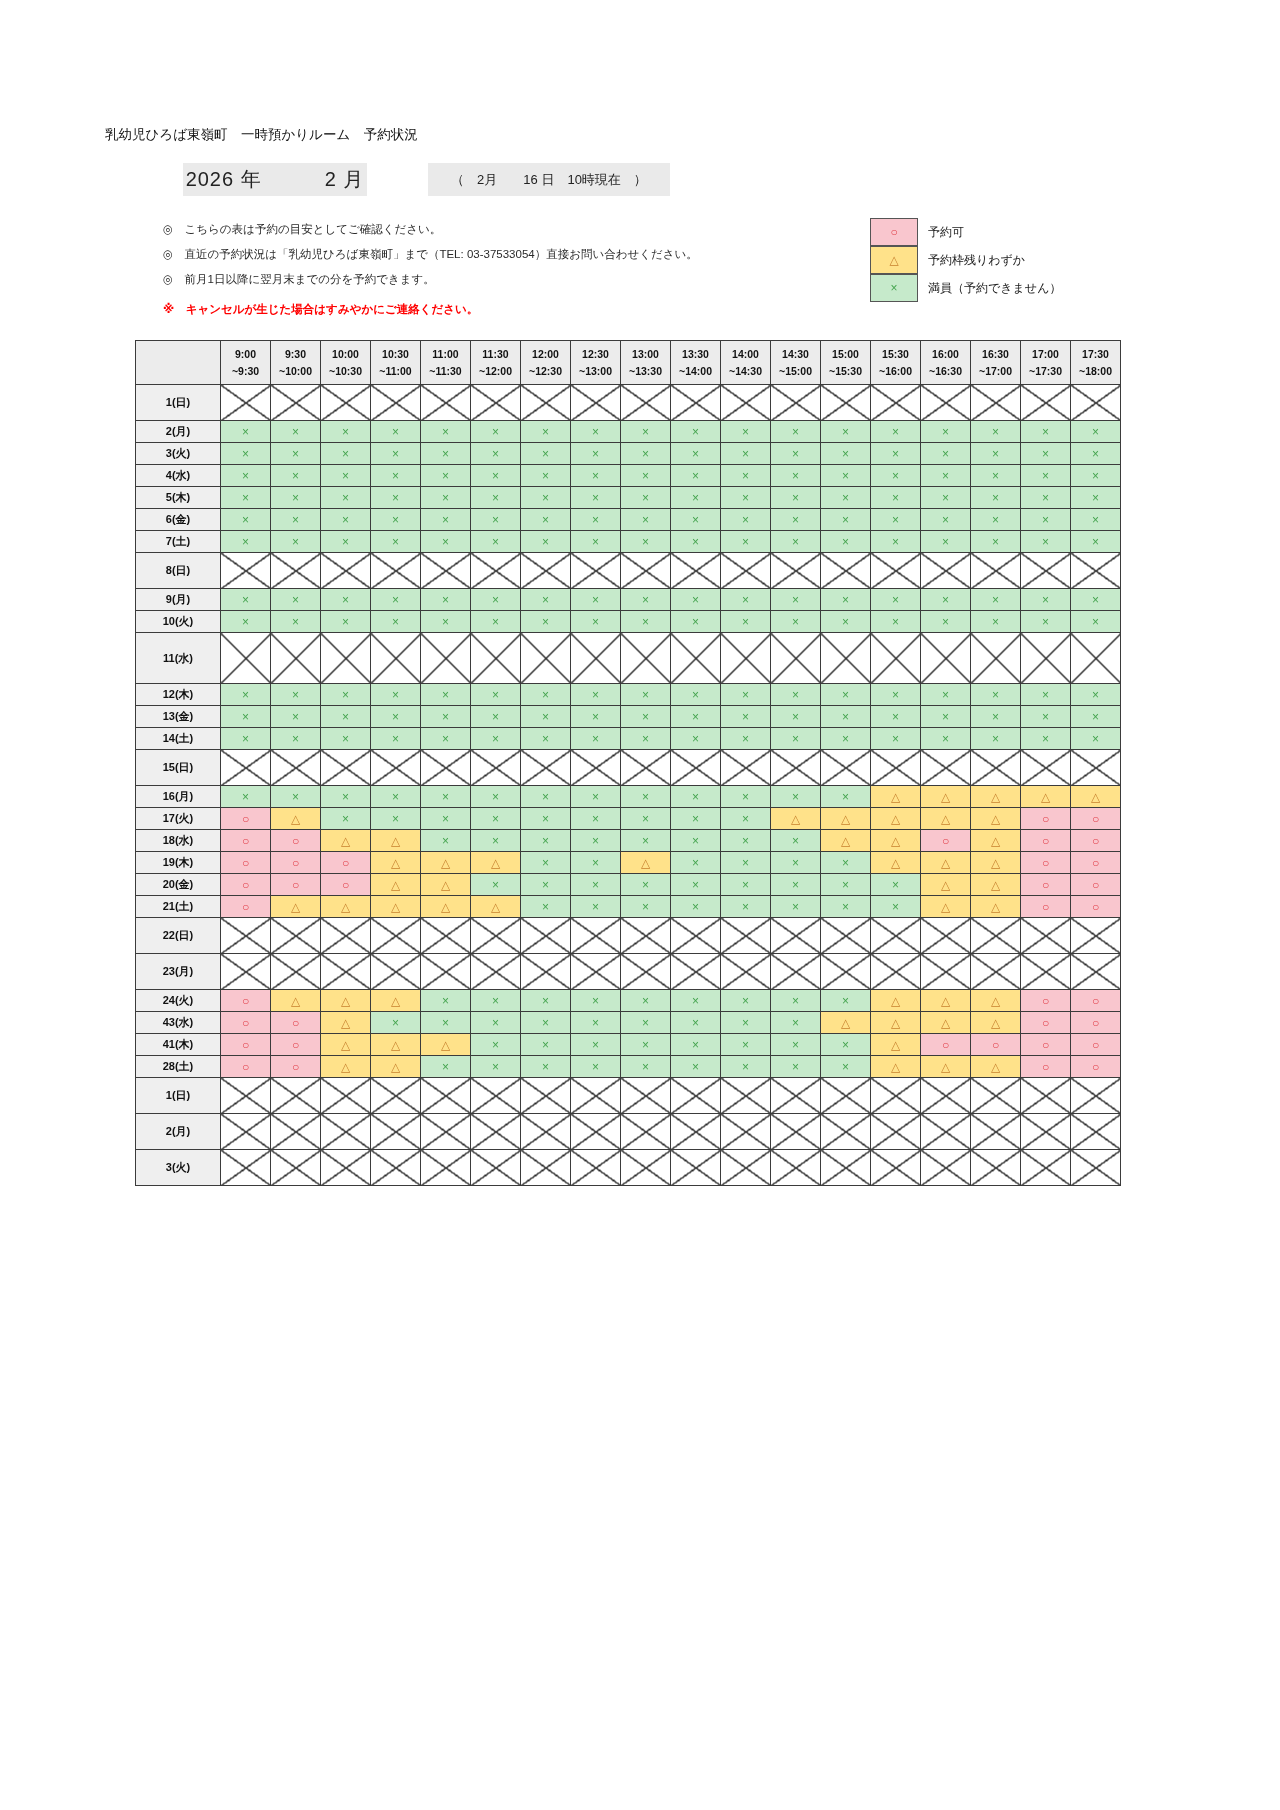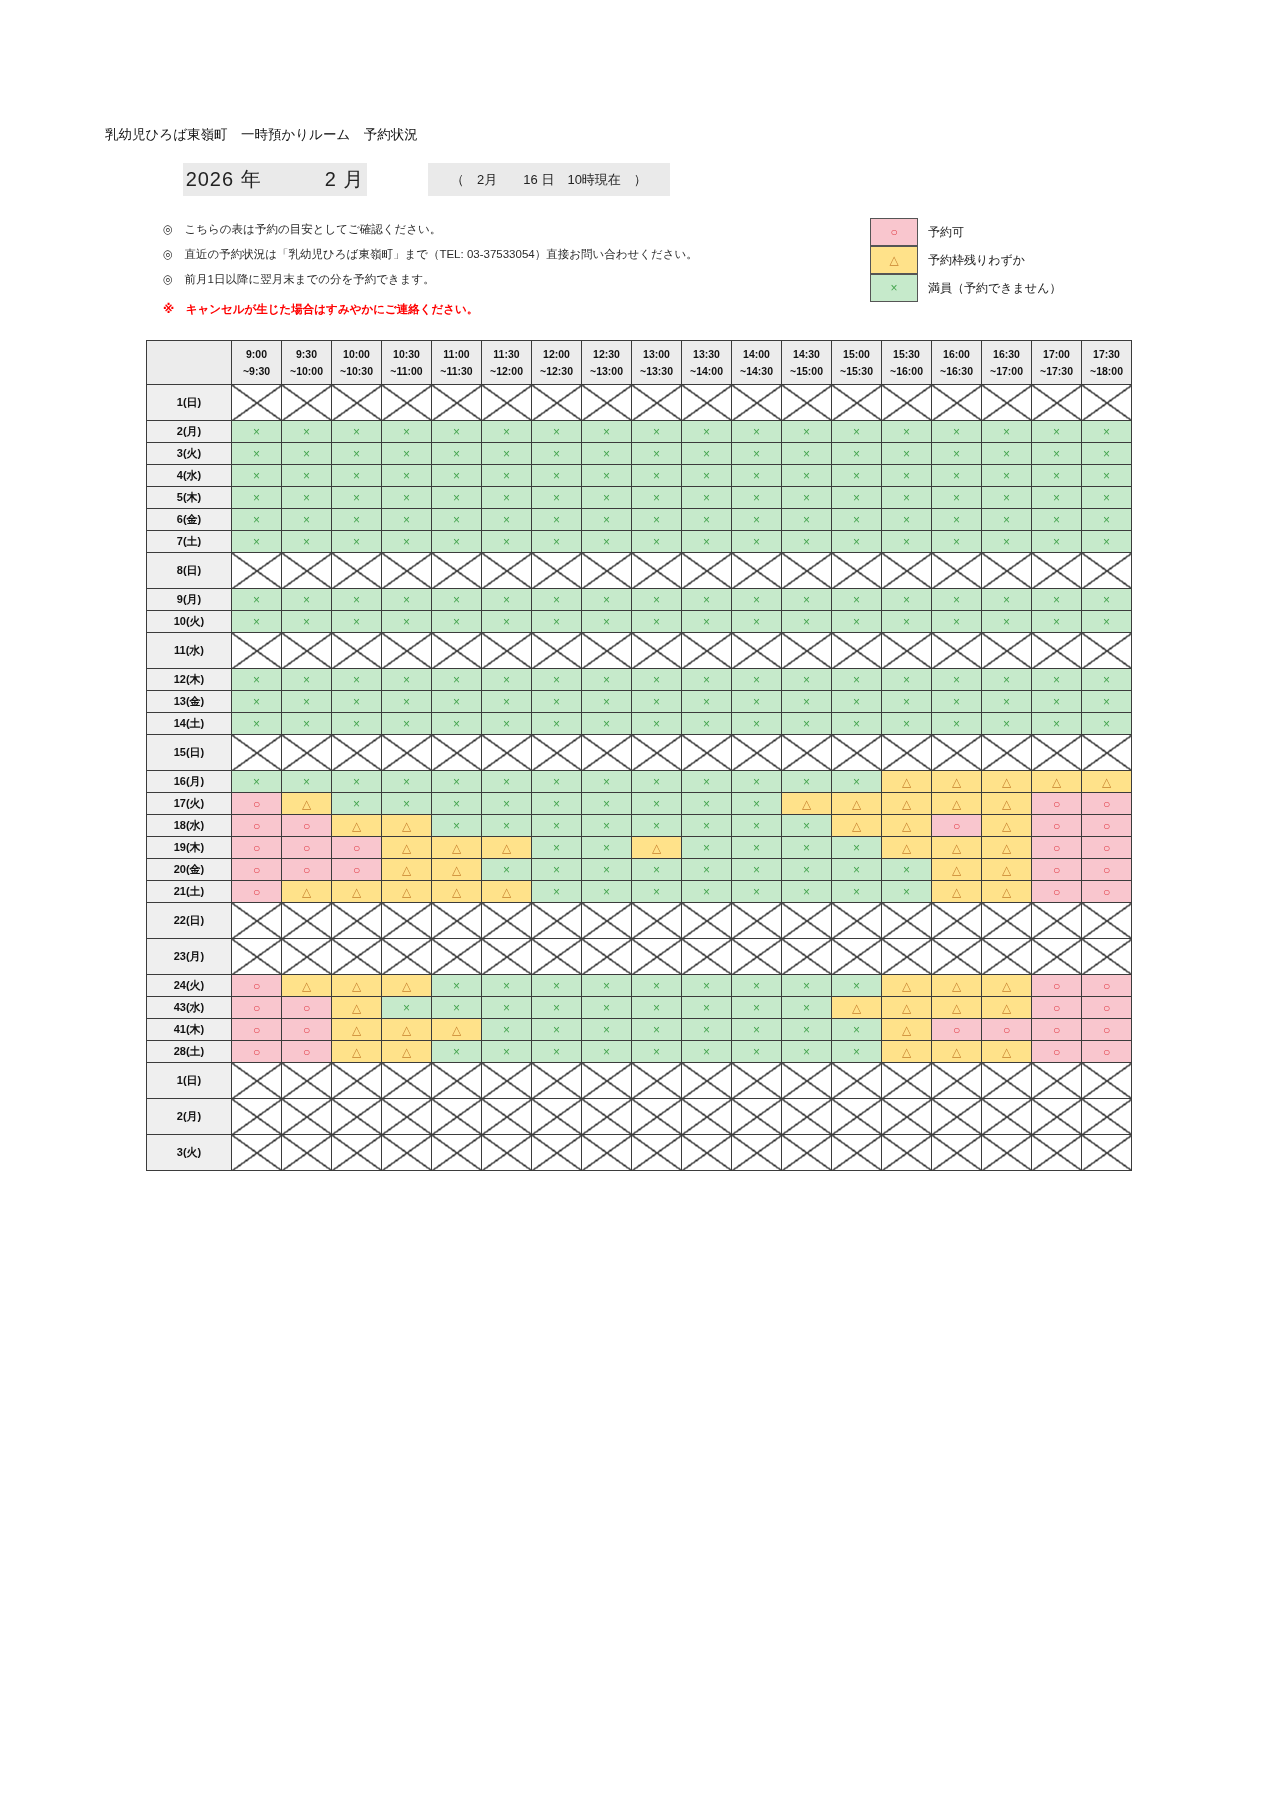--- a/index.html
+++ b/index.html
@@ -12,21 +12,21 @@
   .asof-box{left:428px;width:242px;font-size:13px;color:#222;}
   .note{position:absolute;left:163px;font-size:11.5px;color:#2a2a2a;}
   .warning{position:absolute;left:163px;top:302px;font-size:11.5px;color:#ff0000;font-weight:600;}
   .legend{position:absolute;left:870px;top:218px;}
   .legend-row{display:flex;align-items:center;height:28px;}
   .legend-swatch{width:48px;height:28px;box-sizing:border-box;border:1px solid #555;
                  margin-top:-1px;display:flex;align-items:center;justify-content:center;
                  font-size:12px;}
   .legend-row:first-child .legend-swatch{margin-top:0;}
   .legend-label{margin-left:10px;font-size:12px;color:#1a1a1a;white-space:nowrap;}
-  table.sched{position:absolute;left:146px;top:340px;border-collapse:collapse;table-layout:fixed;}
+  table.sched{position:absolute;left:135px;top:340px;border-collapse:collapse;table-layout:fixed;}
   table.sched td,table.sched th{border:1px solid #3b3b3b;padding:0;box-sizing:border-box;
             text-align:center;vertical-align:middle;overflow:hidden;}
   th.time-h{background:#ececec;font-size:10.5px;font-weight:bold;color:#111;line-height:1.55;}
   td.corner{background:#ececec;}
   td.rowlab{background:#efefef;font-size:11px;font-weight:bold;color:#111;
             text-align:right;padding-right:8px;}
   td.slot{font-size:12px;line-height:1;}
   td.closedc{background-color:#ffffff;background-image:
       linear-gradient(to top right, transparent calc(50% - 0.7px), #2a2a2a calc(50% - 0.7px),
         #2a2a2a calc(50% + 0.7px), transparent calc(50% + 0.7px)),
@@ -378,21 +378,21 @@
           <td class="slot" style="background-color: rgb(198, 234, 203); color: rgb(70, 165, 80);">×</td>
           <td class="slot" style="background-color: rgb(198, 234, 203); color: rgb(70, 165, 80);">×</td>
           <td class="slot" style="background-color: rgb(198, 234, 203); color: rgb(70, 165, 80);">×</td>
           <td class="slot" style="background-color: rgb(198, 234, 203); color: rgb(70, 165, 80);">×</td>
           <td class="slot" style="background-color: rgb(198, 234, 203); color: rgb(70, 165, 80);">×</td>
           <td class="slot" style="background-color: rgb(198, 234, 203); color: rgb(70, 165, 80);">×</td>
           <td class="slot" style="background-color: rgb(198, 234, 203); color: rgb(70, 165, 80);">×</td>
           <td class="slot" style="background-color: rgb(198, 234, 203); color: rgb(70, 165, 80);">×</td>
           <td class="slot" style="background-color: rgb(198, 234, 203); color: rgb(70, 165, 80);">×</td>
         </tr>
-        <tr style="height: 36px;">
+        <tr style="height: 51px;">
           <td class="rowlab">11(水)</td>
           <td class="closedc"></td>
           <td class="closedc"></td>
           <td class="closedc"></td>
           <td class="closedc"></td>
           <td class="closedc"></td>
           <td class="closedc"></td>
           <td class="closedc"></td>
           <td class="closedc"></td>
           <td class="closedc"></td>

